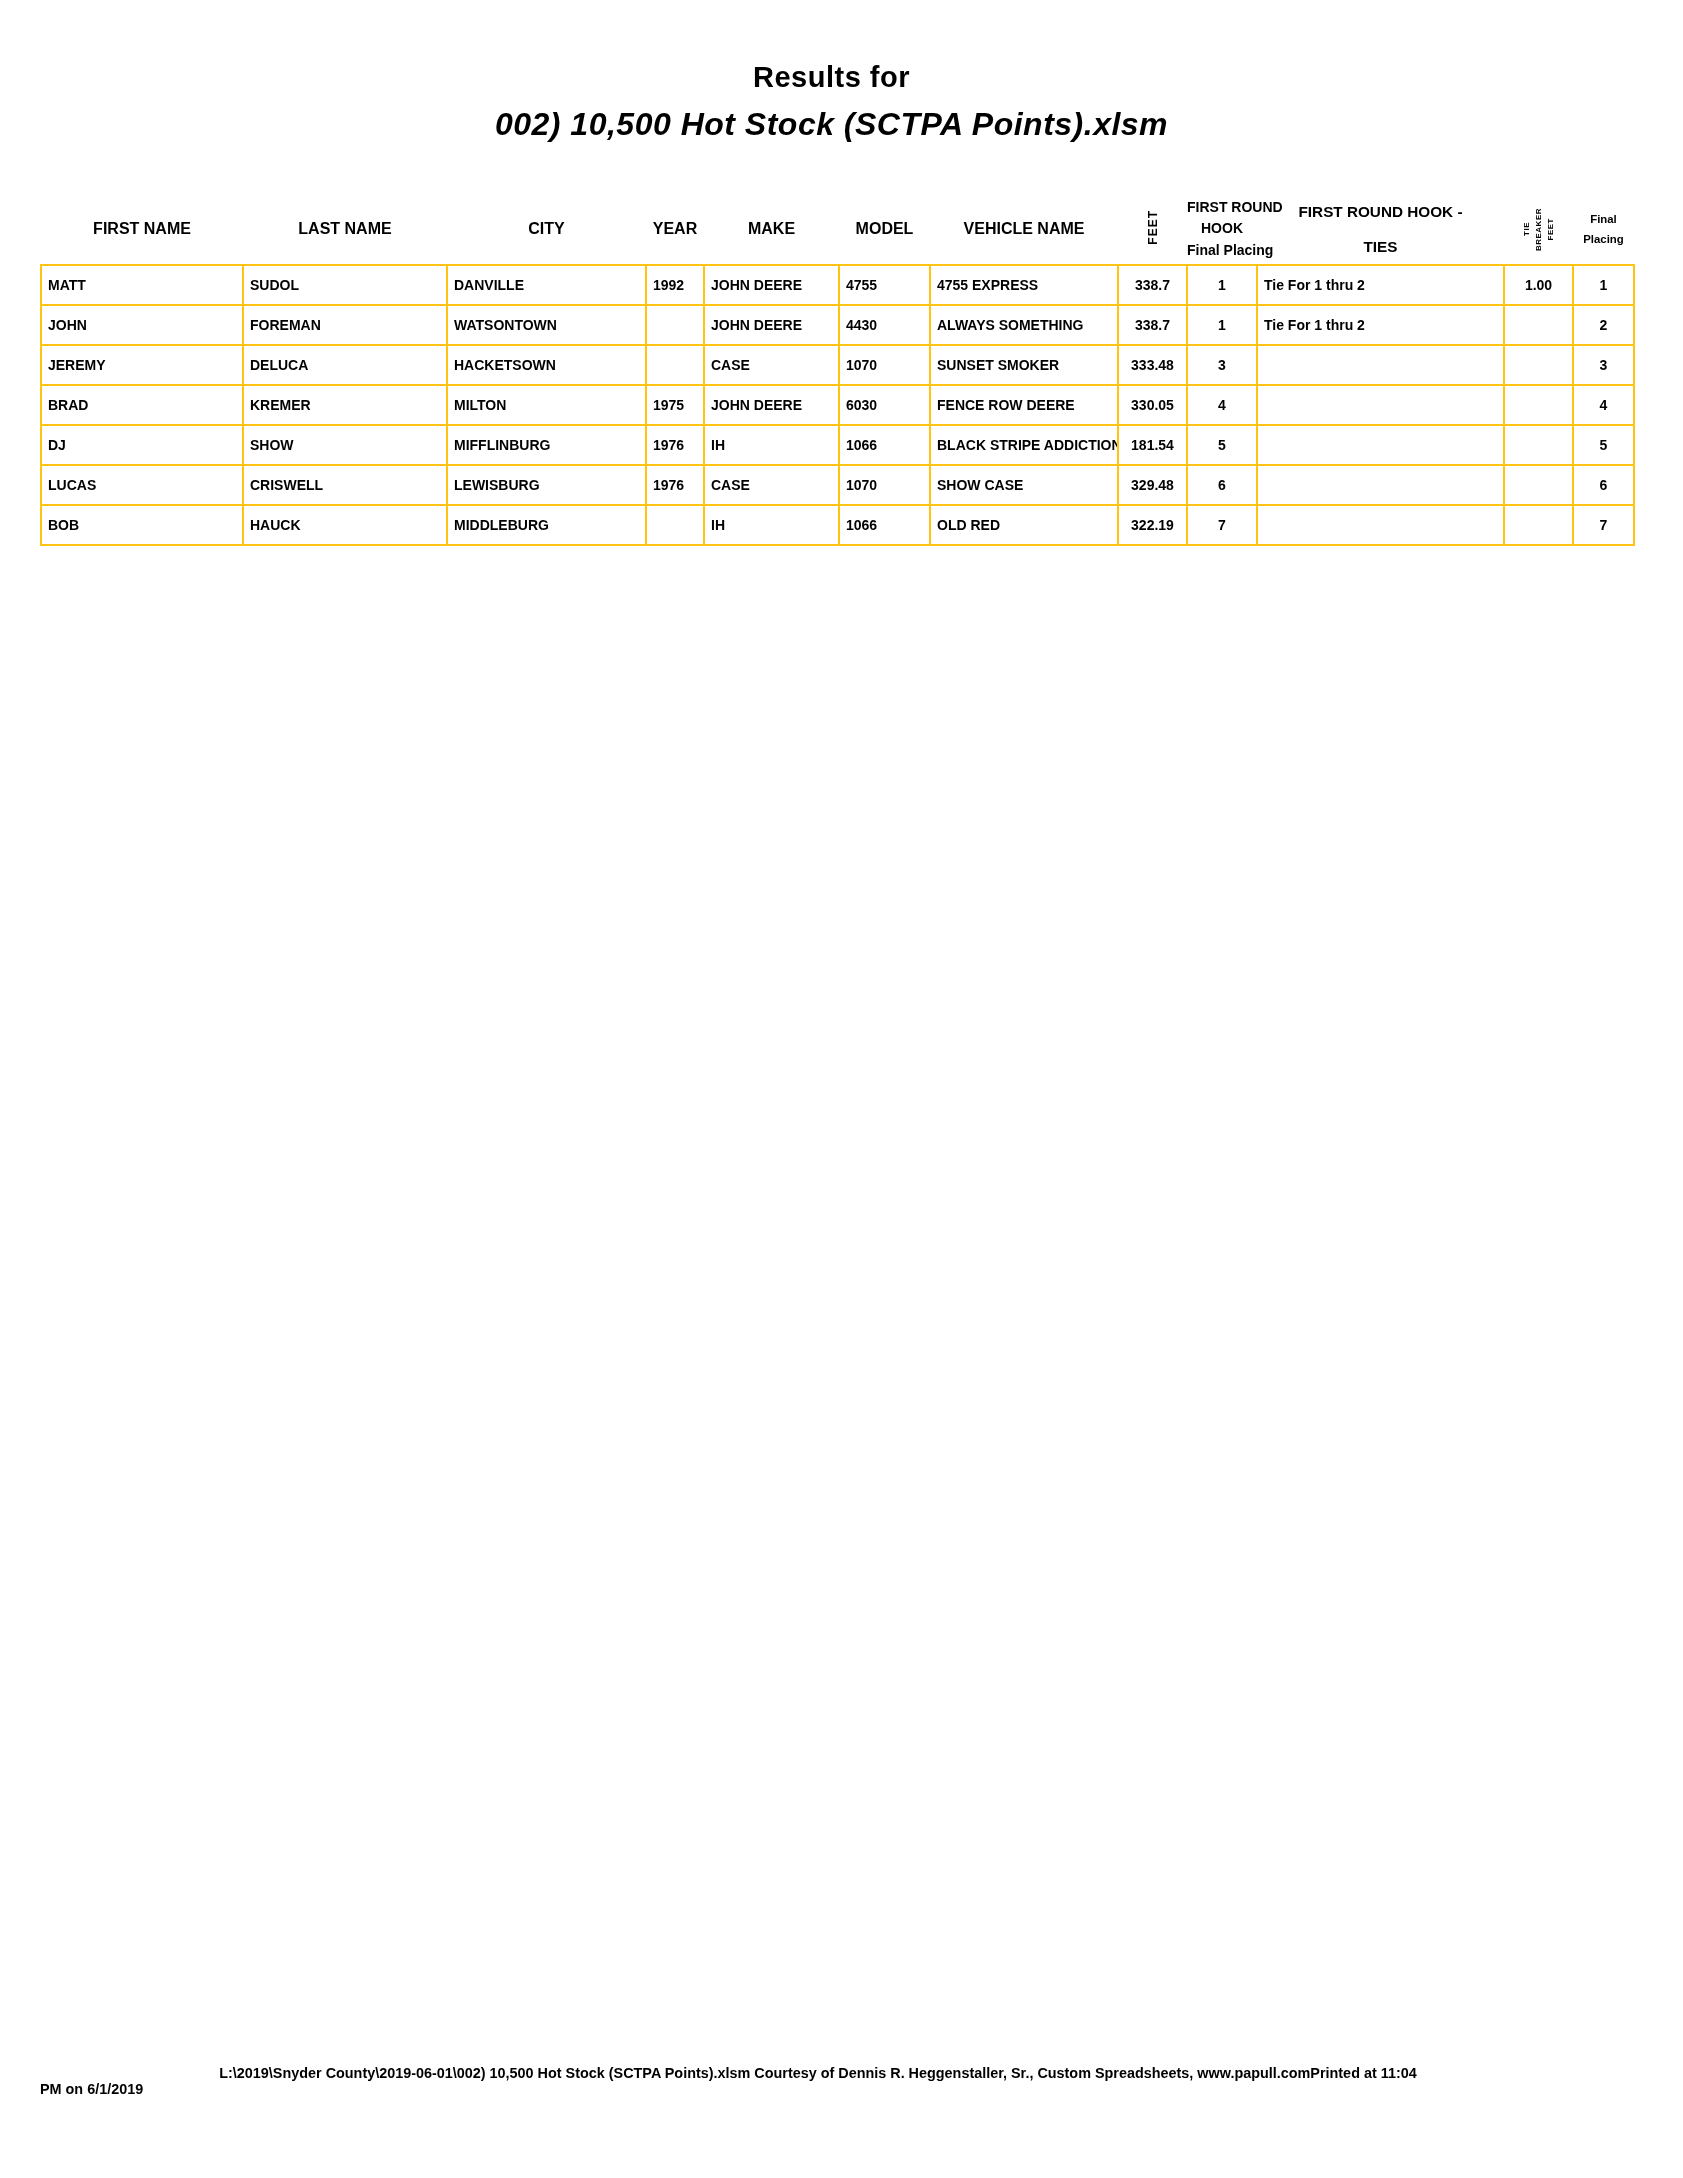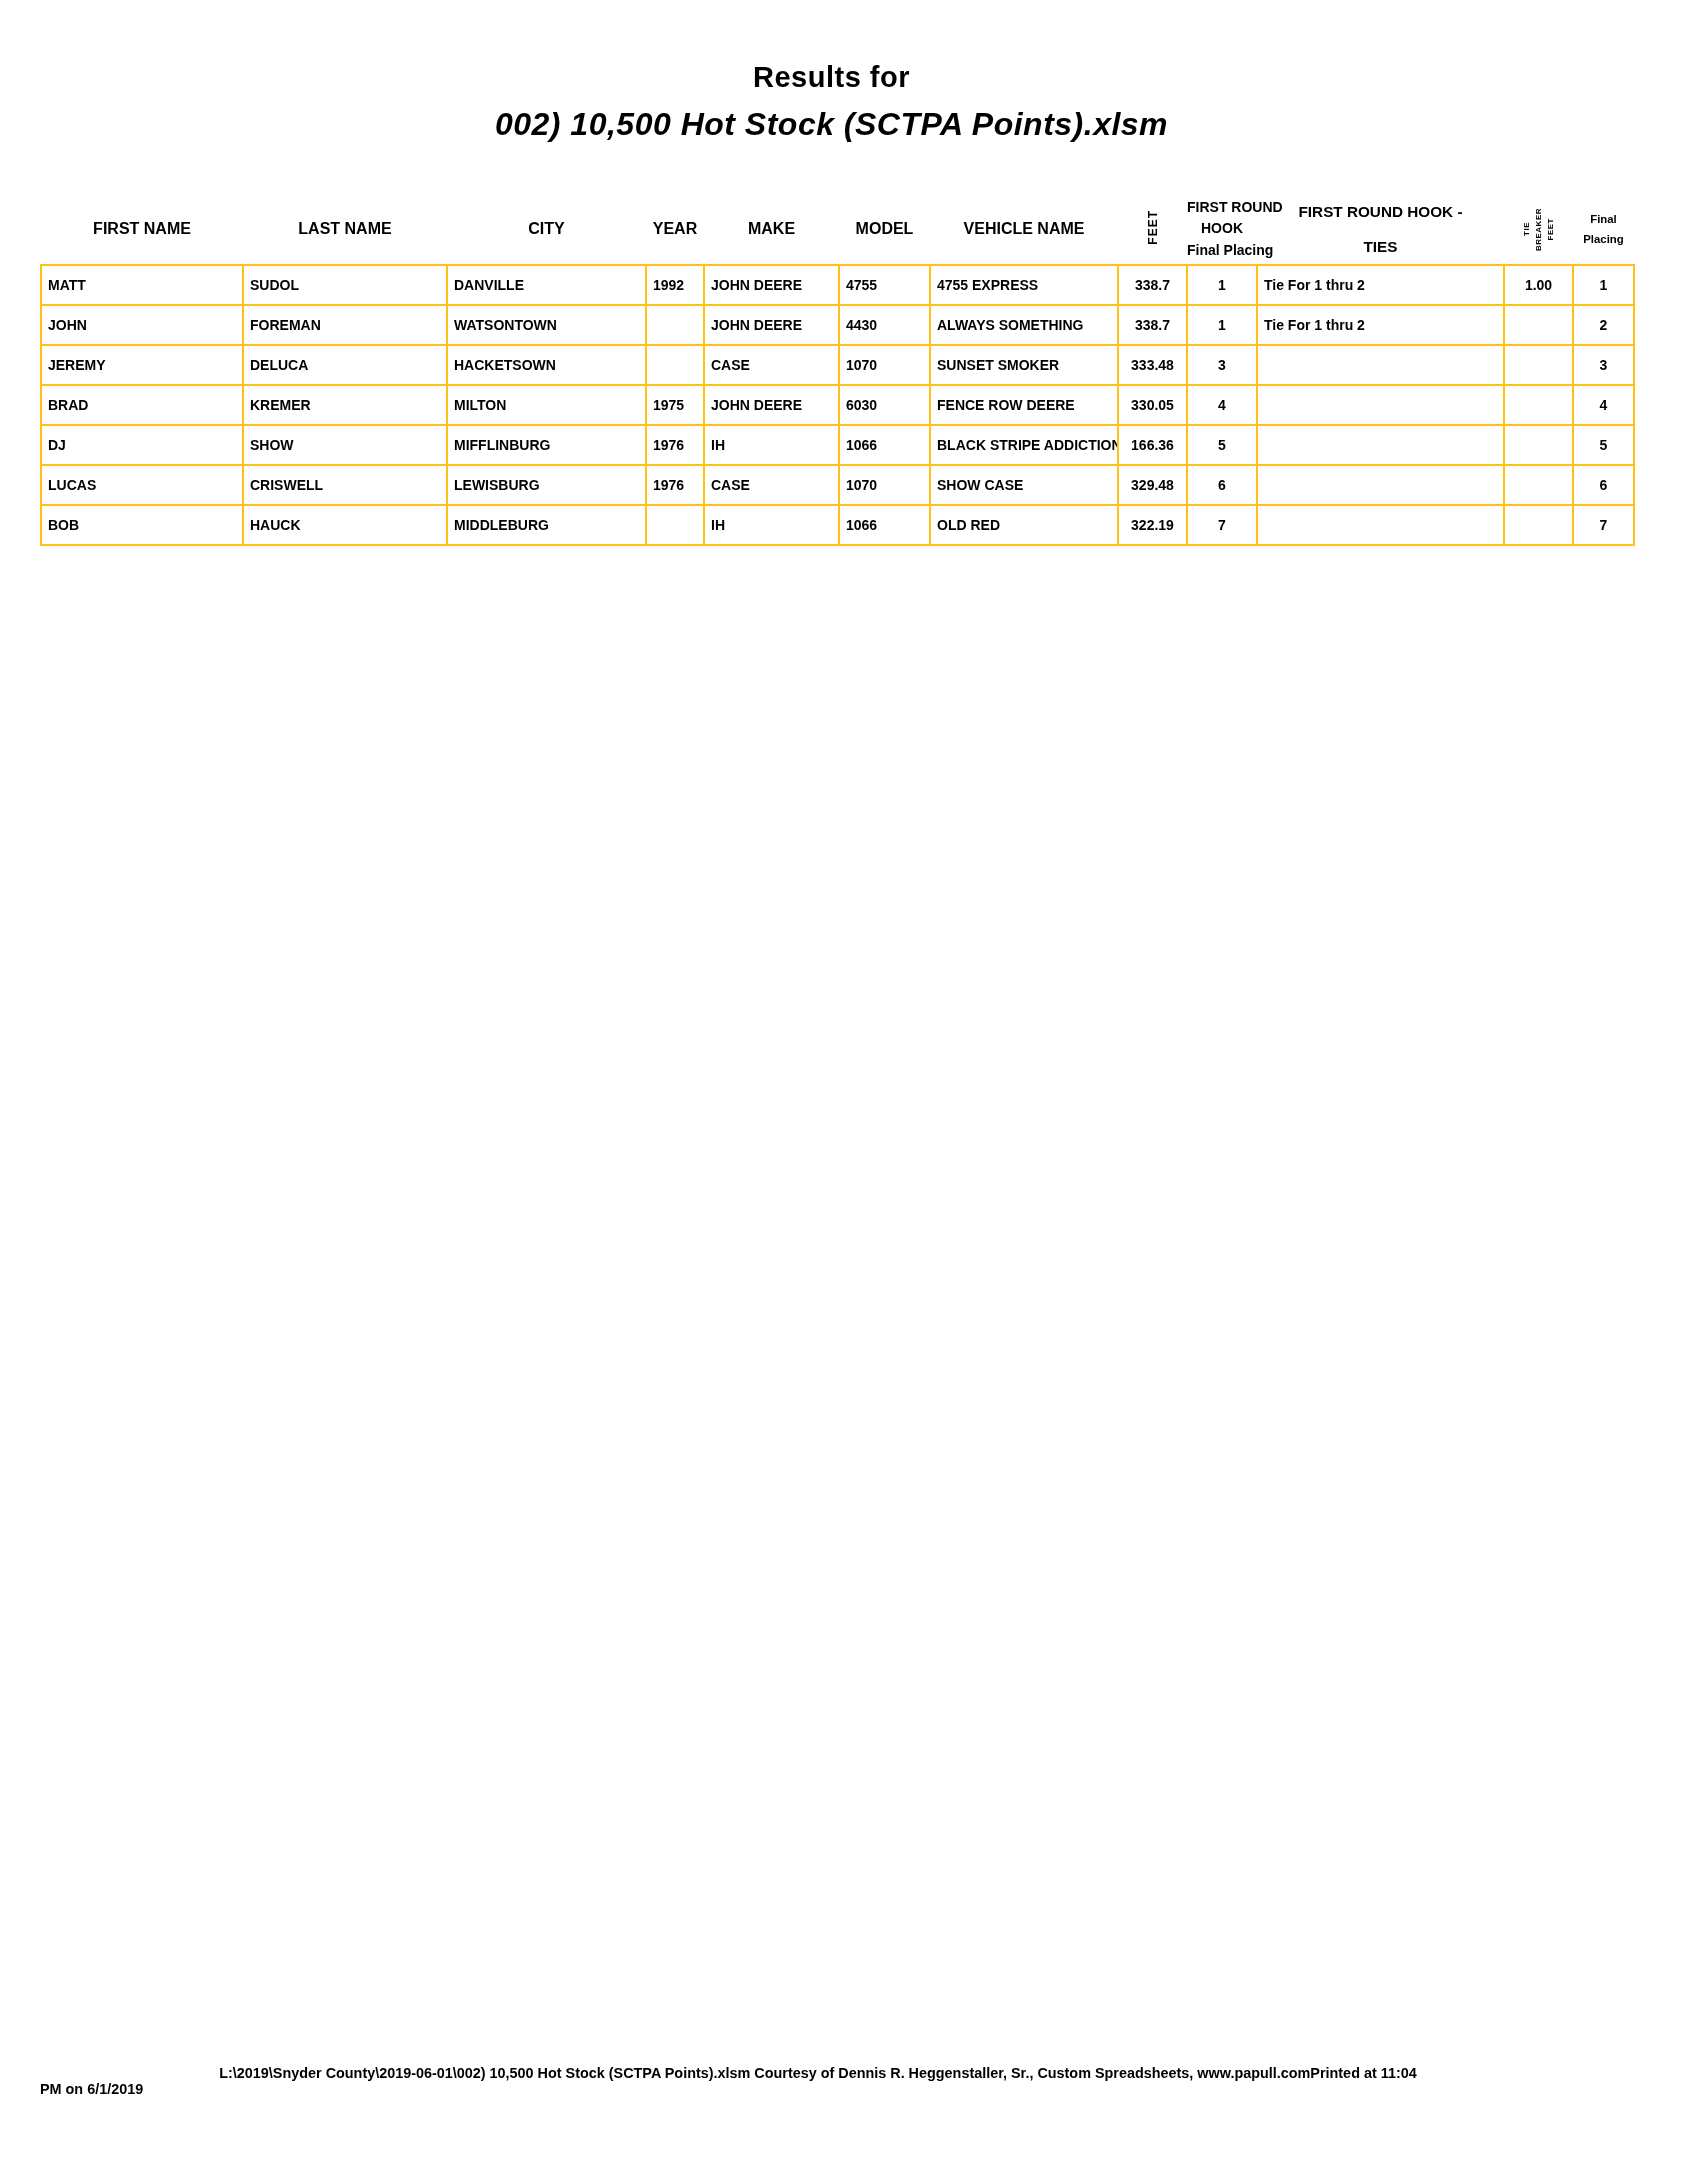--- a/index.html
+++ b/index.html
@@ -181,21 +181,21 @@
           <td class="col-final_placing">4</td>
         </tr>
         <tr>
           <td class="col-first_name">DJ</td>
           <td class="col-last_name">SHOW</td>
           <td class="col-city">MIFFLINBURG</td>
           <td class="col-year">1976</td>
           <td class="col-make">IH</td>
           <td class="col-model">1066</td>
           <td class="col-vehicle_name">BLACK STRIPE ADDICTION</td>
-          <td class="col-feet">166.36</td>
+          <td class="col-feet">181.54</td>
           <td class="col-first_round_hook">5</td>
           <td class="col-ties"></td>
           <td class="col-tie_breaker_feet"></td>
           <td class="col-final_placing">5</td>
         </tr>
         <tr>
           <td class="col-first_name">LUCAS</td>
           <td class="col-last_name">CRISWELL</td>
           <td class="col-city">LEWISBURG</td>
           <td class="col-year">1976</td>

